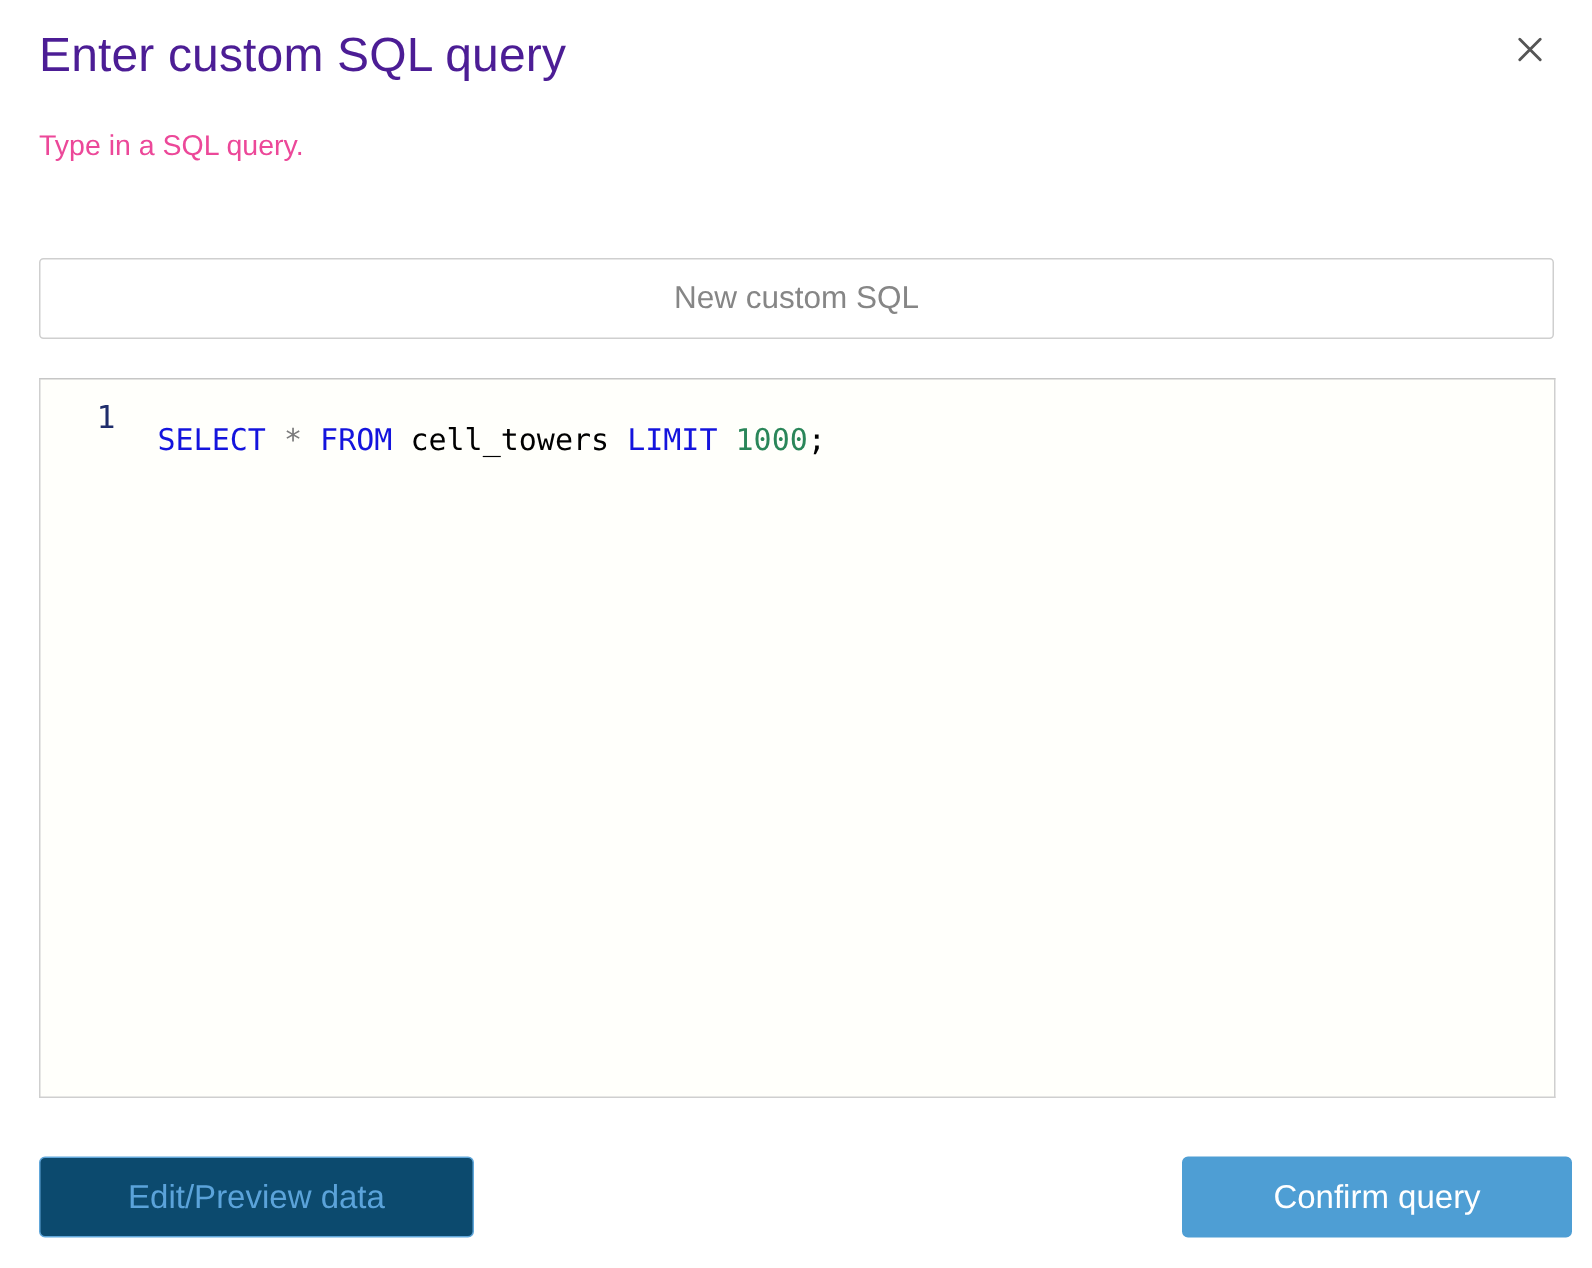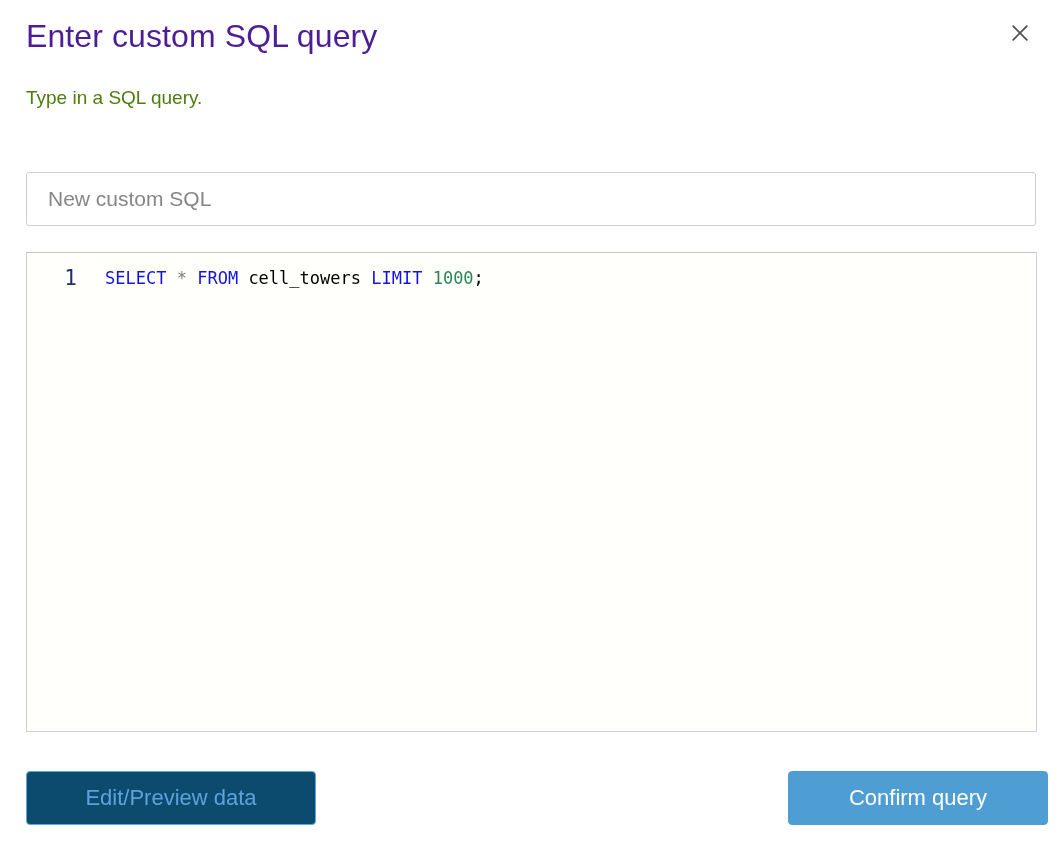--- a/index.html
+++ b/index.html
@@ -56,41 +56,42 @@
     border: none;
     padding: 0;
   }
   .close-btn svg { display: block; }
 
   .dialog-subtitle {
     position: absolute;
     left: 26px;
     top: 84px;
     font-size: 19px;
-    color: #4d7c0f;
+    color: #ec4899;
     line-height: 28px;
     margin: 0;
     white-space: nowrap;
   }
 
   
   .name-input {
     position: absolute;
     left: 26px;
     top: 172px;
     width: 1010px;
     height: 54px;
     border: 1px solid #cfcfcf;
     border-radius: 3px;
     background: #ffffff;
     font-family: "Liberation Sans", sans-serif;
     font-size: 21px;
     color: #595959;
     padding: 0 21px;
     outline: none;
+    text-align: center;
   }
   .name-input::placeholder {
     color: #868686;
     opacity: 1;
   }
 
   
   .editor {
     position: absolute;
     left: 26px;
@@ -115,25 +116,26 @@
     text-align: right;
     padding-right: 8px;
     font-family: "DejaVu Sans Mono", monospace;
     font-size: 21px;
     line-height: 26px;
     color: #1f2d6b;
     user-select: none;
   }
   .code {
     font-family: "DejaVu Sans Mono", monospace;
-    font-size: 17px;
+    font-size: 20px;
     line-height: 26px;
     white-space: pre;
     color: #000000;
     padding-left: 20px;
+    margin-top: 15px;
   }
   .tok-kw   { color: #1414dd; }
   .tok-op   { color: #7c7c7c; }
   .tok-name { color: #000000; }
   .tok-num  { color: #2a8659; }
   .tok-punc { color: #000000; }
 
   
   .btn-secondary {
     position: absolute;

